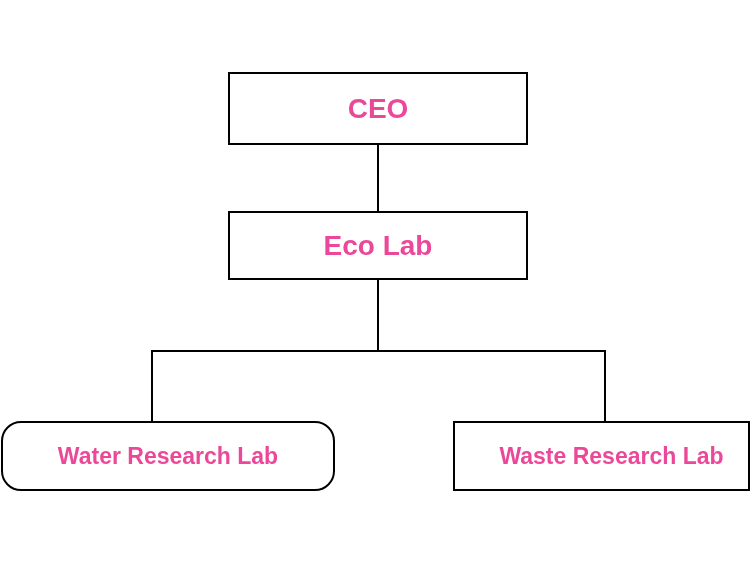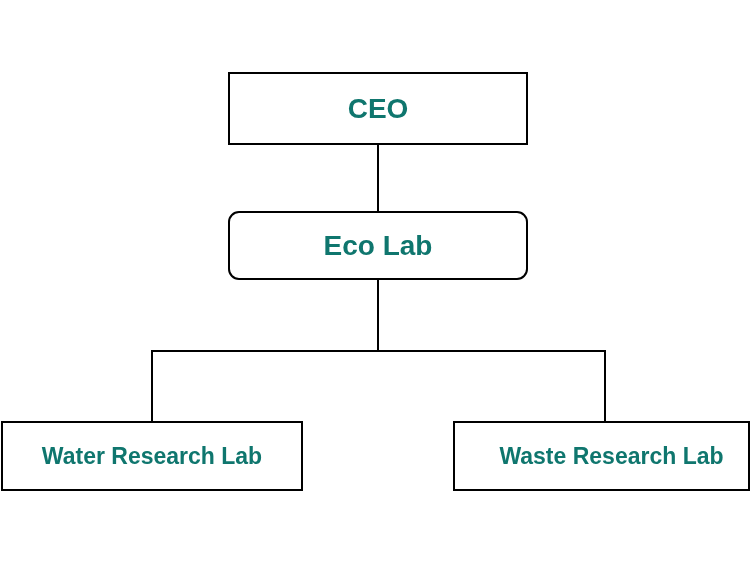--- a/index.html
+++ b/index.html
@@ -19,30 +19,30 @@
     position: absolute;
     box-sizing: border-box;
     background: #ffffff;
     border: 2px solid #000000;
     display: flex;
     align-items: center;
     justify-content: center;
     text-align: center;
   }
   .org-node .node-label {
-    color: #0f766e;
+    color: #ec4899;
     font-weight: bold;
     white-space: nowrap;
   }
   .node-lg .node-label { font-size: 28px; }
   .node-sm .node-label { font-size: 23px; }
 
   #node-ceo   { left: 228px; top: 72px;  width: 300px; height: 73px; }
-  #node-eco   { left: 228px; top: 211px; width: 300px; height: 69px; border-radius: 11px; }
-  #node-water { left: 1px;   top: 421px; width: 302px; height: 70px; }
+  #node-eco   { left: 228px; top: 211px; width: 300px; height: 69px; }
+  #node-water { left: 1px;   top: 421px; width: 334px; height: 70px; border-radius: 20px; }
   #node-waste { left: 453px; top: 421px; width: 297px; height: 70px; padding-left: 20px; }
 
   .connector {
     position: absolute;
     background: #000000;
   }
   #conn-ceo-eco    { left: 377px; top: 145px; width: 2px;   height: 66px; }
   #conn-eco-down   { left: 377px; top: 280px; width: 2px;   height: 72px; }
   #conn-horizontal { left: 151px; top: 350px; width: 455px; height: 2px;  }
   #conn-left-drop  { left: 151px; top: 350px; width: 2px;   height: 71px; }

